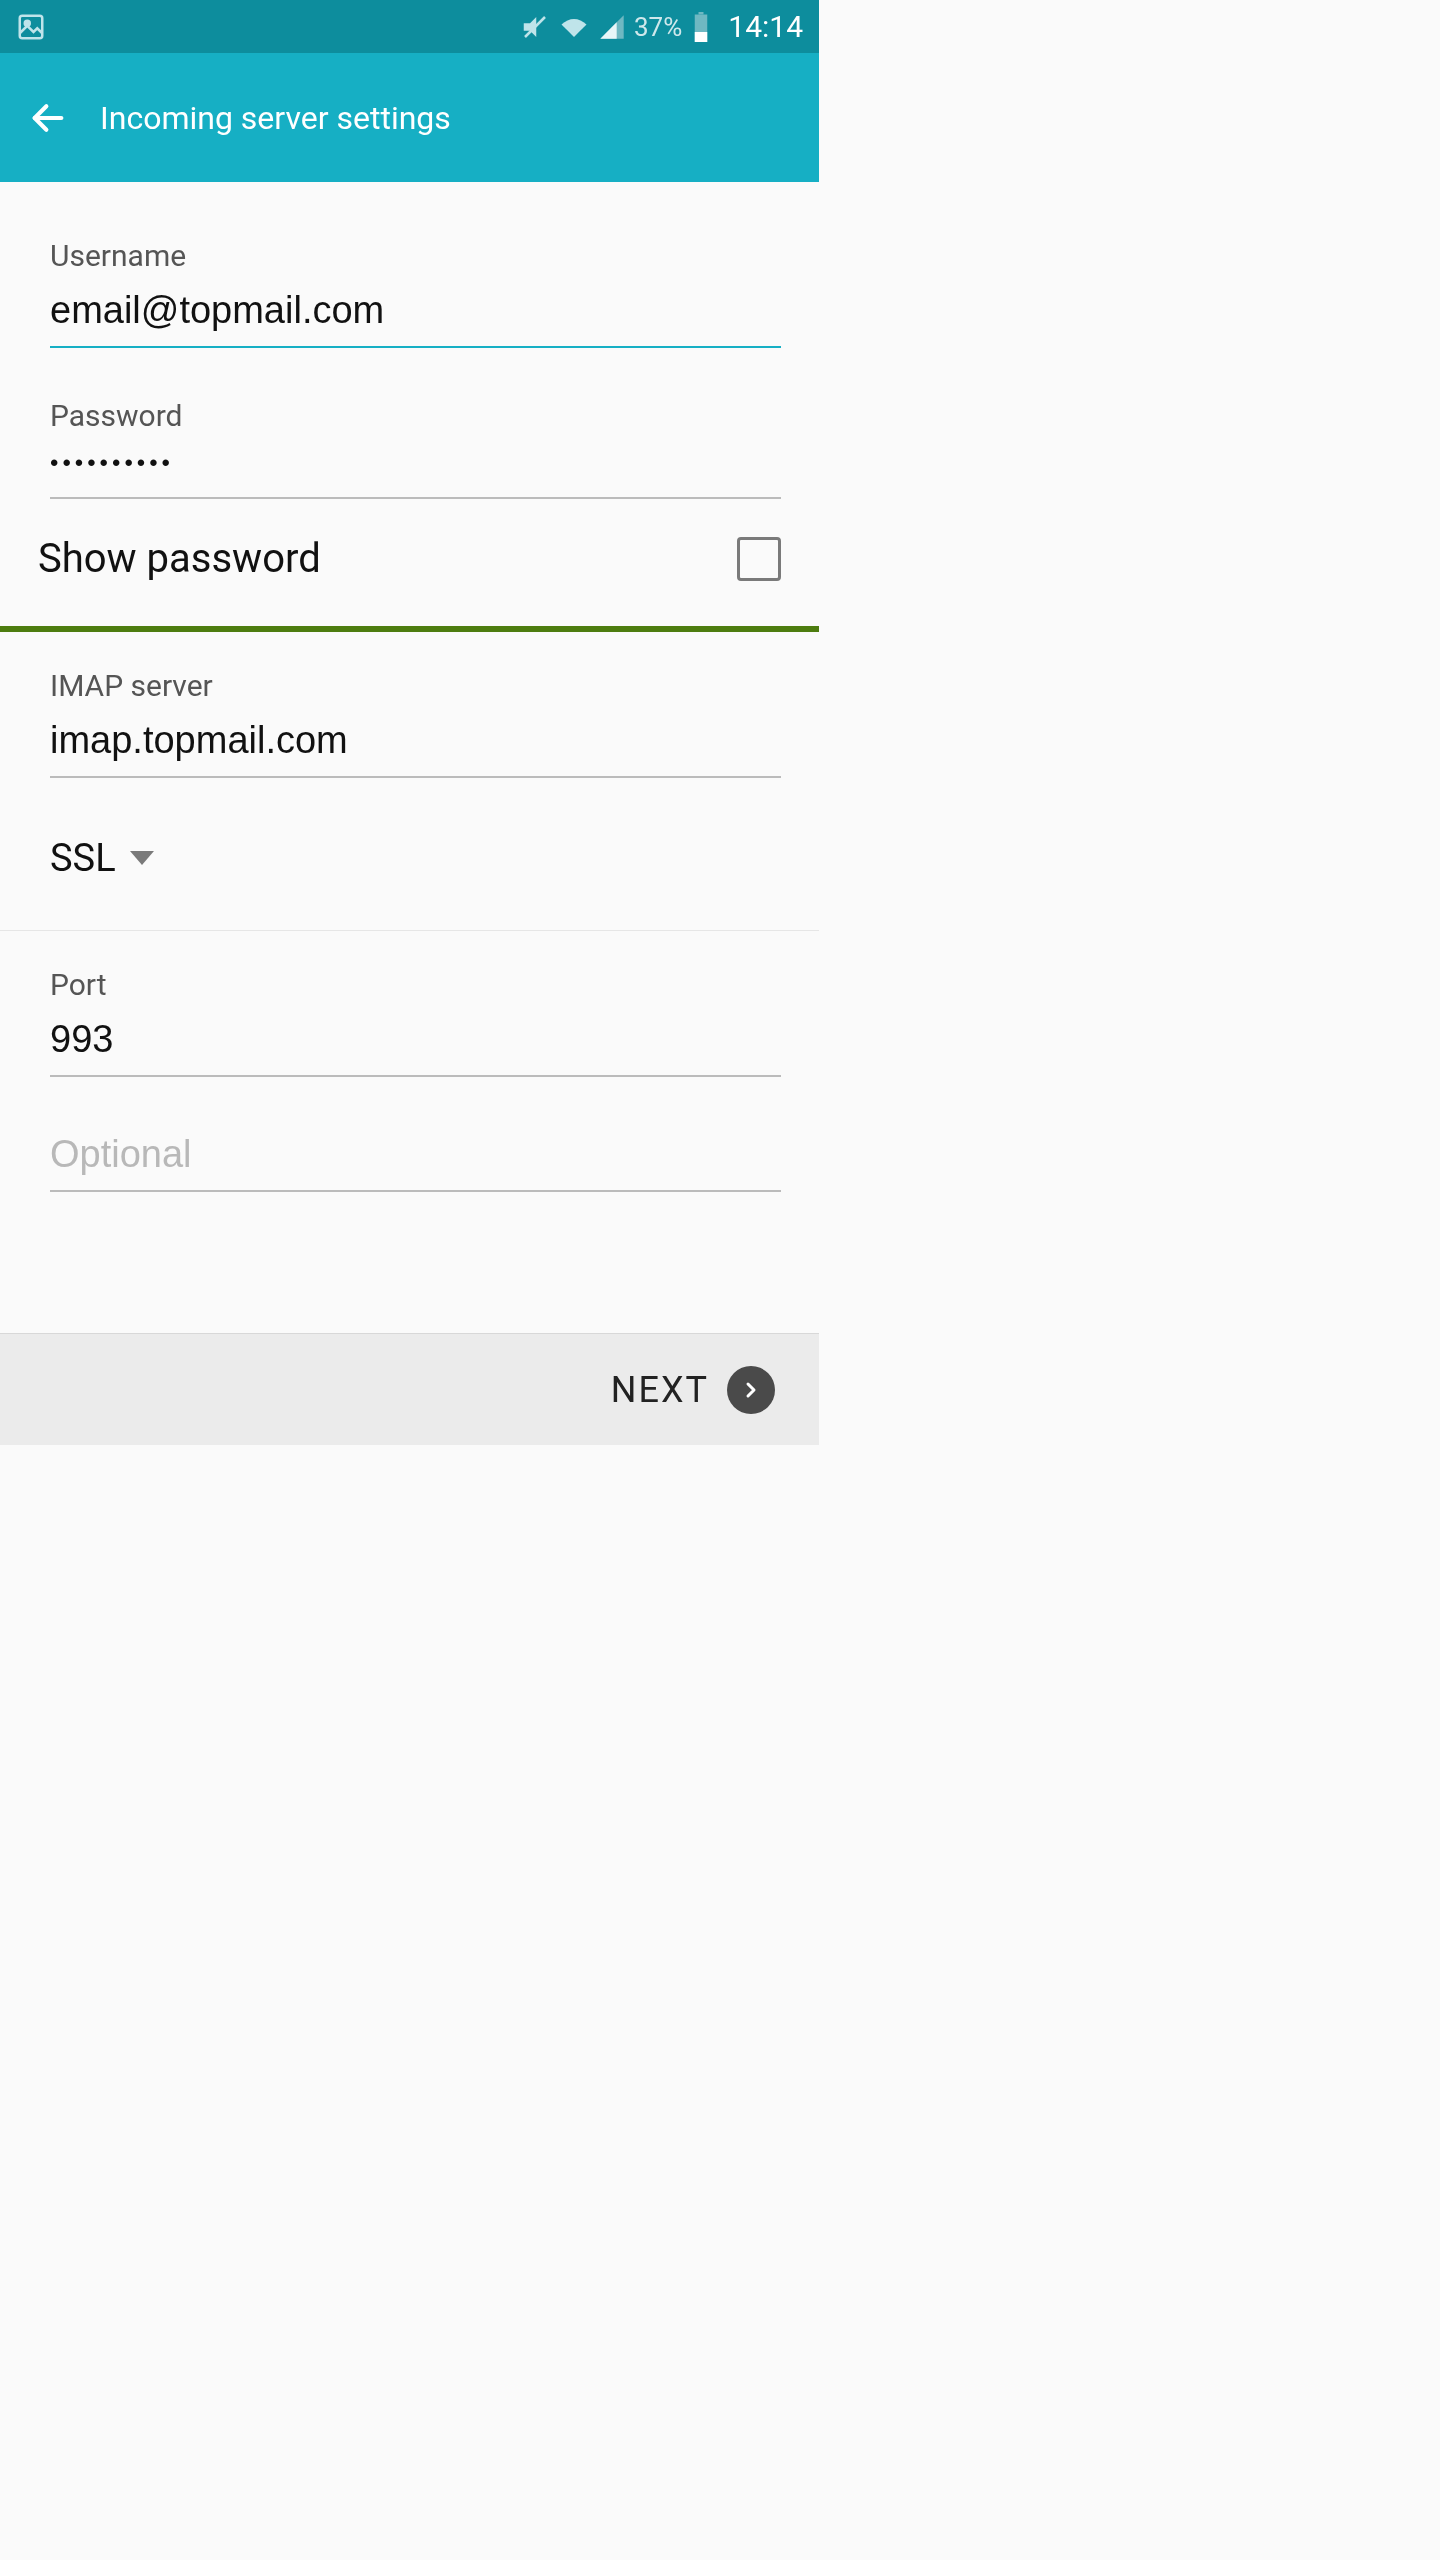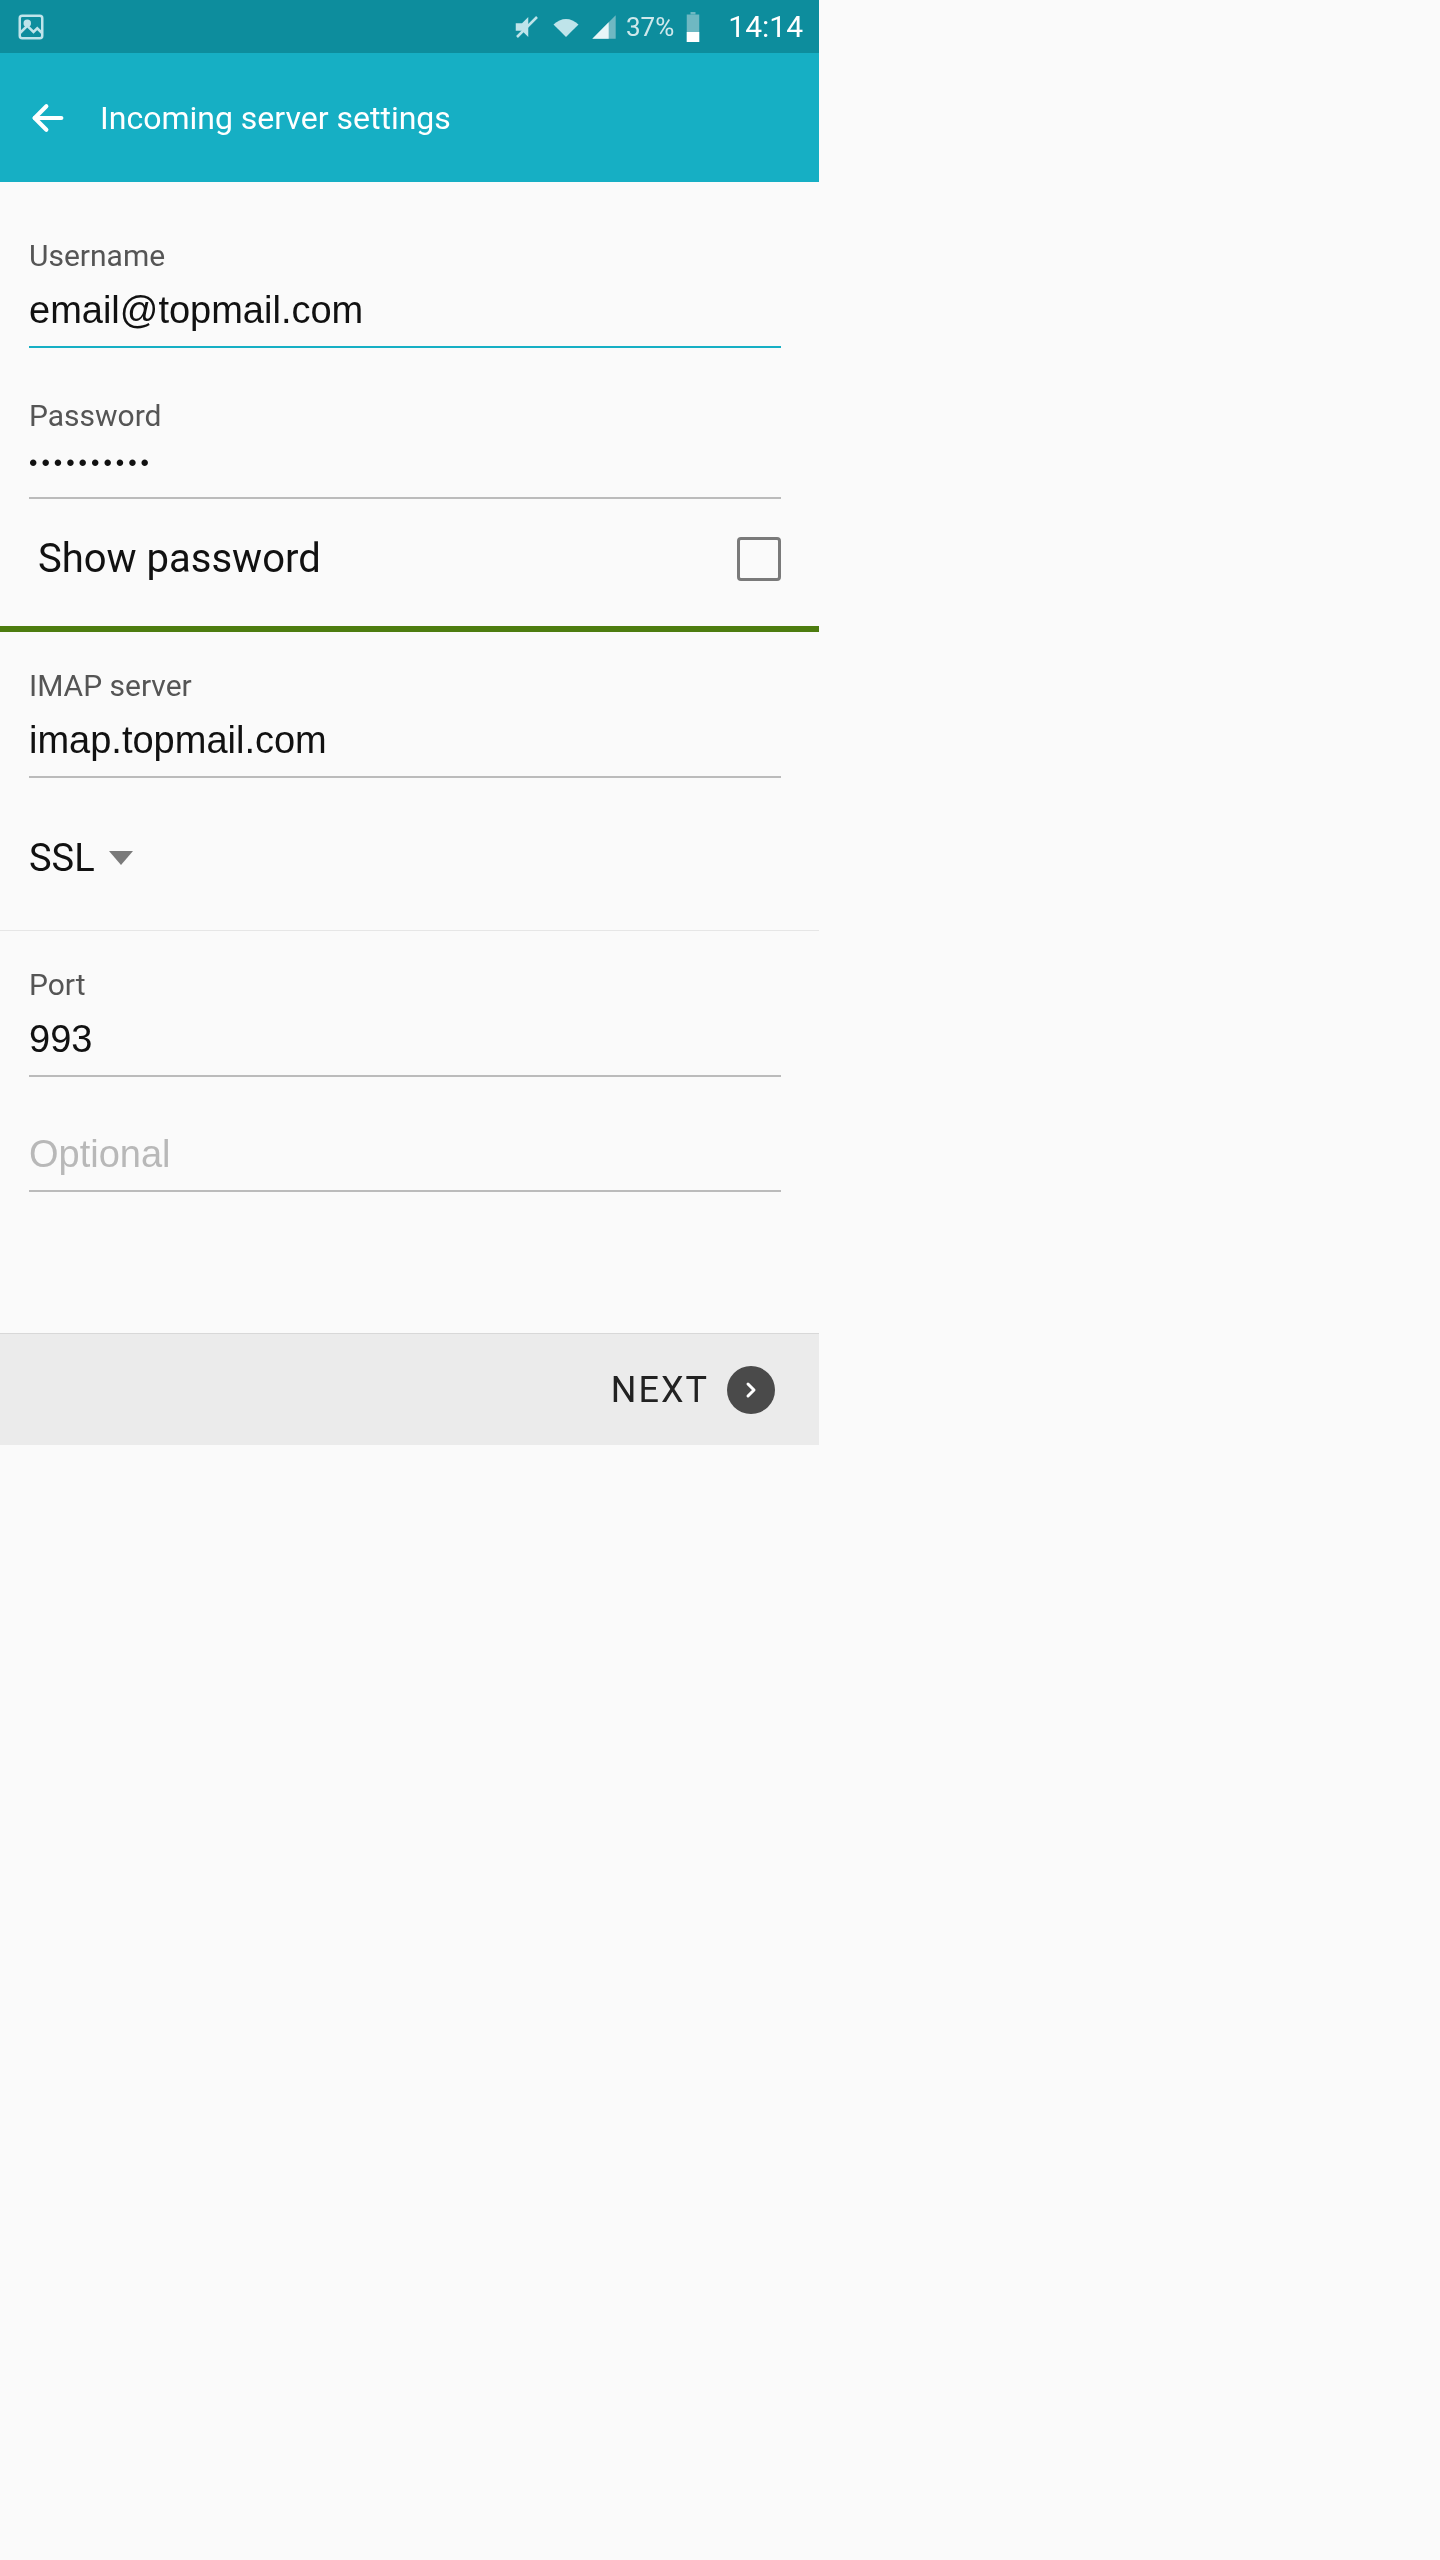--- a/index.html
+++ b/index.html
@@ -9,33 +9,33 @@
     background: #0d8d9d;
     color: #fff;
     display: flex;
     align-items: center;
     padding: 0 16px;
   }
   .status-bar .left { flex: 1; display: flex; align-items: center; }
   .status-bar .right { display: flex; align-items: center; gap: 8px; }
   .status-icon { display: inline-flex; align-items: center; justify-content: center; }
   .battery-text { font-size: 26px; opacity: 0.8; margin-right: 2px; }
-  .clock { font-size: 30px; margin-left: 18px; }
+  .clock { font-size: 30px; margin-left: 10px; }
   .app-bar {
     height: 129px;
     background: #16afc4;
     display: flex;
     align-items: center;
     padding: 0 28px;
     gap: 32px;
   }
   .back-btn { width: 40px; height: 40px; display: flex; align-items: center; justify-content: center; cursor: pointer; }
   .app-title { color: #fff; font-size: 32px; font-weight: 400; }
   .content { padding: 0; background: #fafafa; }
-  .field-block { padding: 30px 38px 0 29px; }
+  .field-block { padding: 30px 38px 0 50px; }
   .field-label { font-size: 30px; color: #555; margin-bottom: 10px; }
   .field-input {
     width: 100%;
     border: none;
     border-bottom: 2px solid #bbb;
     background: transparent;
     font-size: 38px;
     color: #111;
     padding: 6px 0 14px 0;
     outline: none;

